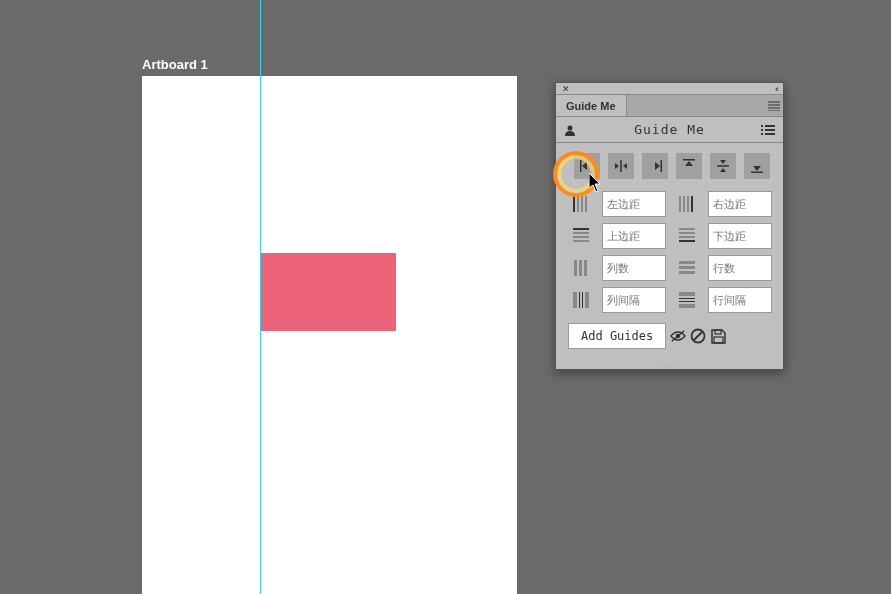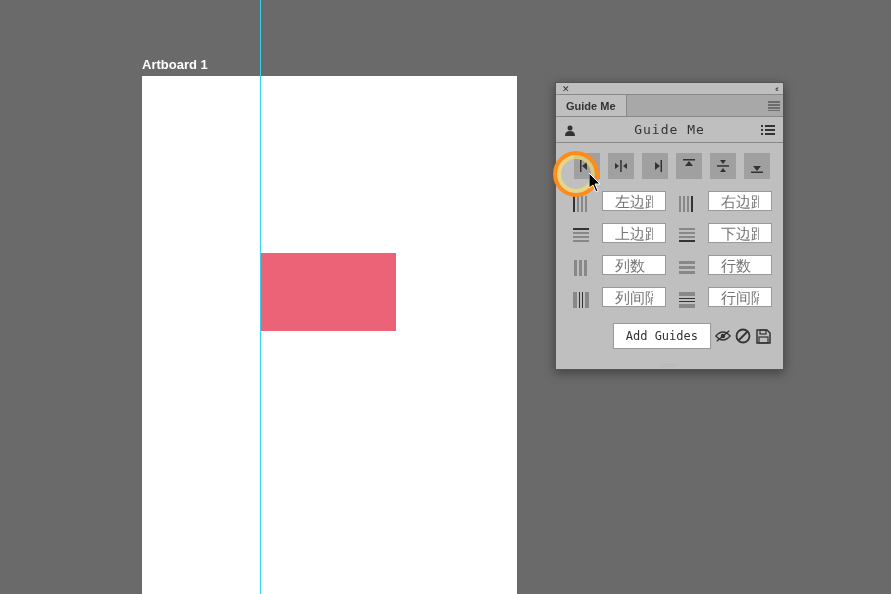--- a/index.html
+++ b/index.html
@@ -39,23 +39,23 @@
 
   .section-head { height: 26px; display: flex; align-items: center; border-bottom: 1px solid #888; background: #bfbfbf; padding: 0 8px; }
   .section-title { flex: 1; text-align: center; font-family: monospace; font-size: 13px; color: #333; letter-spacing: 1px;}
 
   .tools { padding: 10px 12px 12px; background: #bfbfbf; position: relative; }
   .align-row { display: flex; gap: 8px; margin-bottom: 12px; padding-left: 6px;}
   .align-btn { width: 26px; height: 26px; background: #a0a0a0; display: flex; align-items: center; justify-content: center; cursor: default; }
 
   .input-grid { display: grid; grid-template-columns: 26px 64px 26px 64px; gap: 6px 8px; margin-bottom: 10px; }
   .input-icon { width: 26px; height: 26px; background: #bfbfbf; display: flex; align-items: center; justify-content: center; }
-  .textfield { height: 20px; border: 1px solid #999; background: #fff; font-size: 15px; color: #aaa; padding: 0 12px; }
-
-  .action-row { display: flex; align-items: center; gap: 4px; justify-content: flex-end; }
+  .textfield { height: 26px; border: 1px solid #999; background: #fff; font-size: 11px; color: #aaa; padding: 0 4px; }
+
+  .action-row { display: flex; align-items: center; gap: 4px; }
   .add-btn { height: 26px; padding: 0 12px; background: #fff; border: 1px solid #999; font-family: monospace; font-size: 12px; color: #333; }
   .act-icon { width: 16px; height: 16px; display: flex; align-items: center; justify-content: center; }
 
   .panel-grip { height: 8px; display: flex; align-items: center; justify-content: center; background: #bfbfbf; font-size: 6px; letter-spacing: 1px; color: #888; }
 
   .highlight-ring {
     position: absolute;
     width: 46px; height: 46px;
     border: 4px solid #ff8c1a;
     border-radius: 50%;

